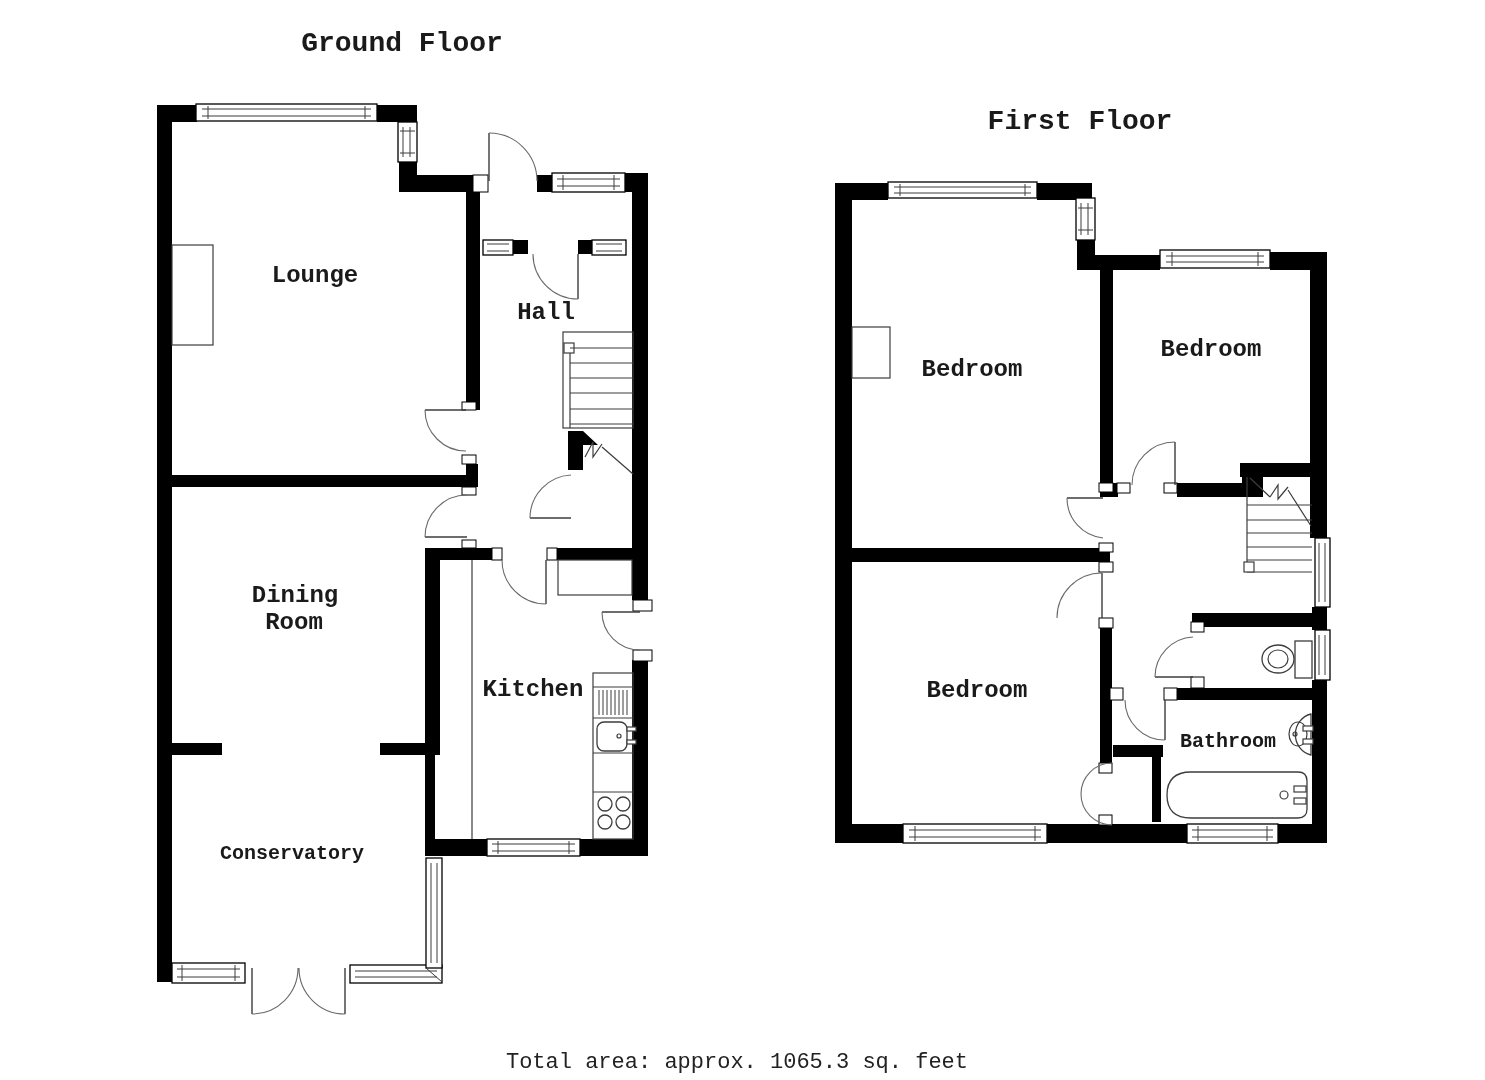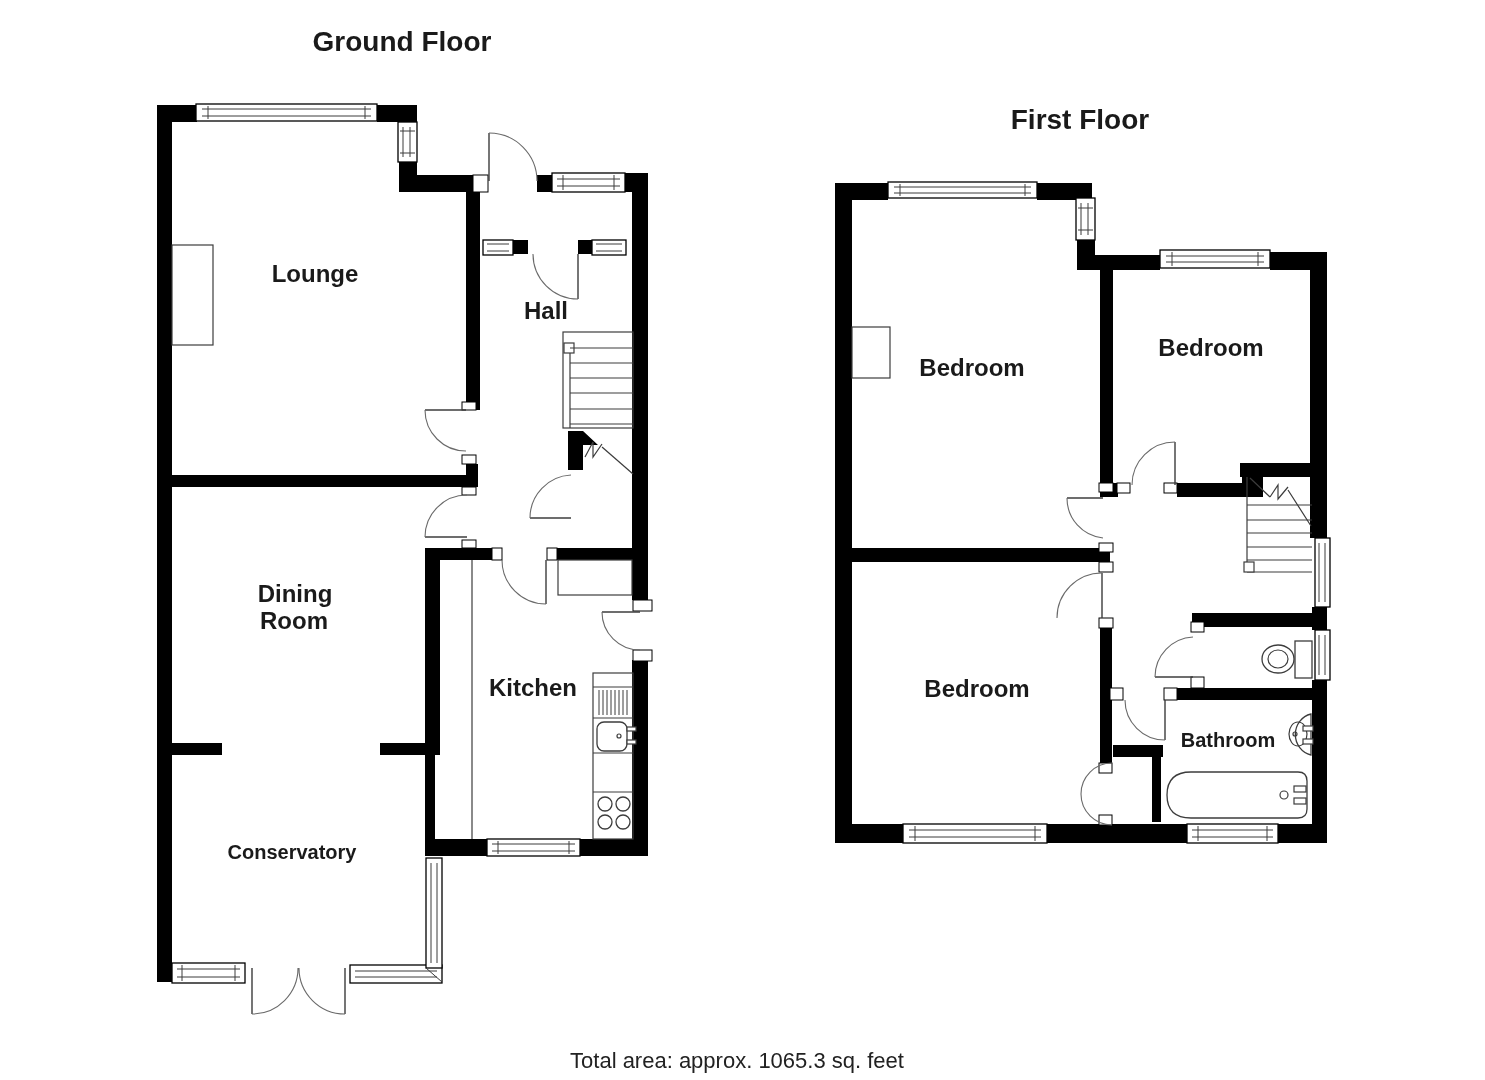--- a/index.html
+++ b/index.html
@@ -1,18 +1,18 @@
 <!DOCTYPE html>
 <html><head>
 <meta charset="utf-8">
 <style>
   html,body{margin:0;padding:0;background:#ffffff;}
   #stage{
     position:relative;width:1485px;height:1080px;background:#ffffff;
-    font-family:Liberation Sans, sans-serif;overflow:hidden;
+    font-family:Liberation Mono, monospace;overflow:hidden;
   }
   svg{position:absolute;left:0;top:0;}
   .wall{fill:#000000;stroke:none;}
   .jamb{fill:#ffffff;stroke:#000000;stroke-width:1;}
   .winrect{fill:#ffffff;stroke:#000000;stroke-width:1.3;}
   .winline{stroke:#3c3c3c;stroke-width:1;fill:none;}
   .thin{stroke:#3c3c3c;stroke-width:1.2;fill:none;}
   .thinfill{fill:#ffffff;stroke:#3c3c3c;stroke-width:1.2;}
   .arc{stroke:#6a6a6a;stroke-width:1.1;fill:none;}
   .panel{stroke:#3c3c3c;stroke-width:1.4;fill:none;}

